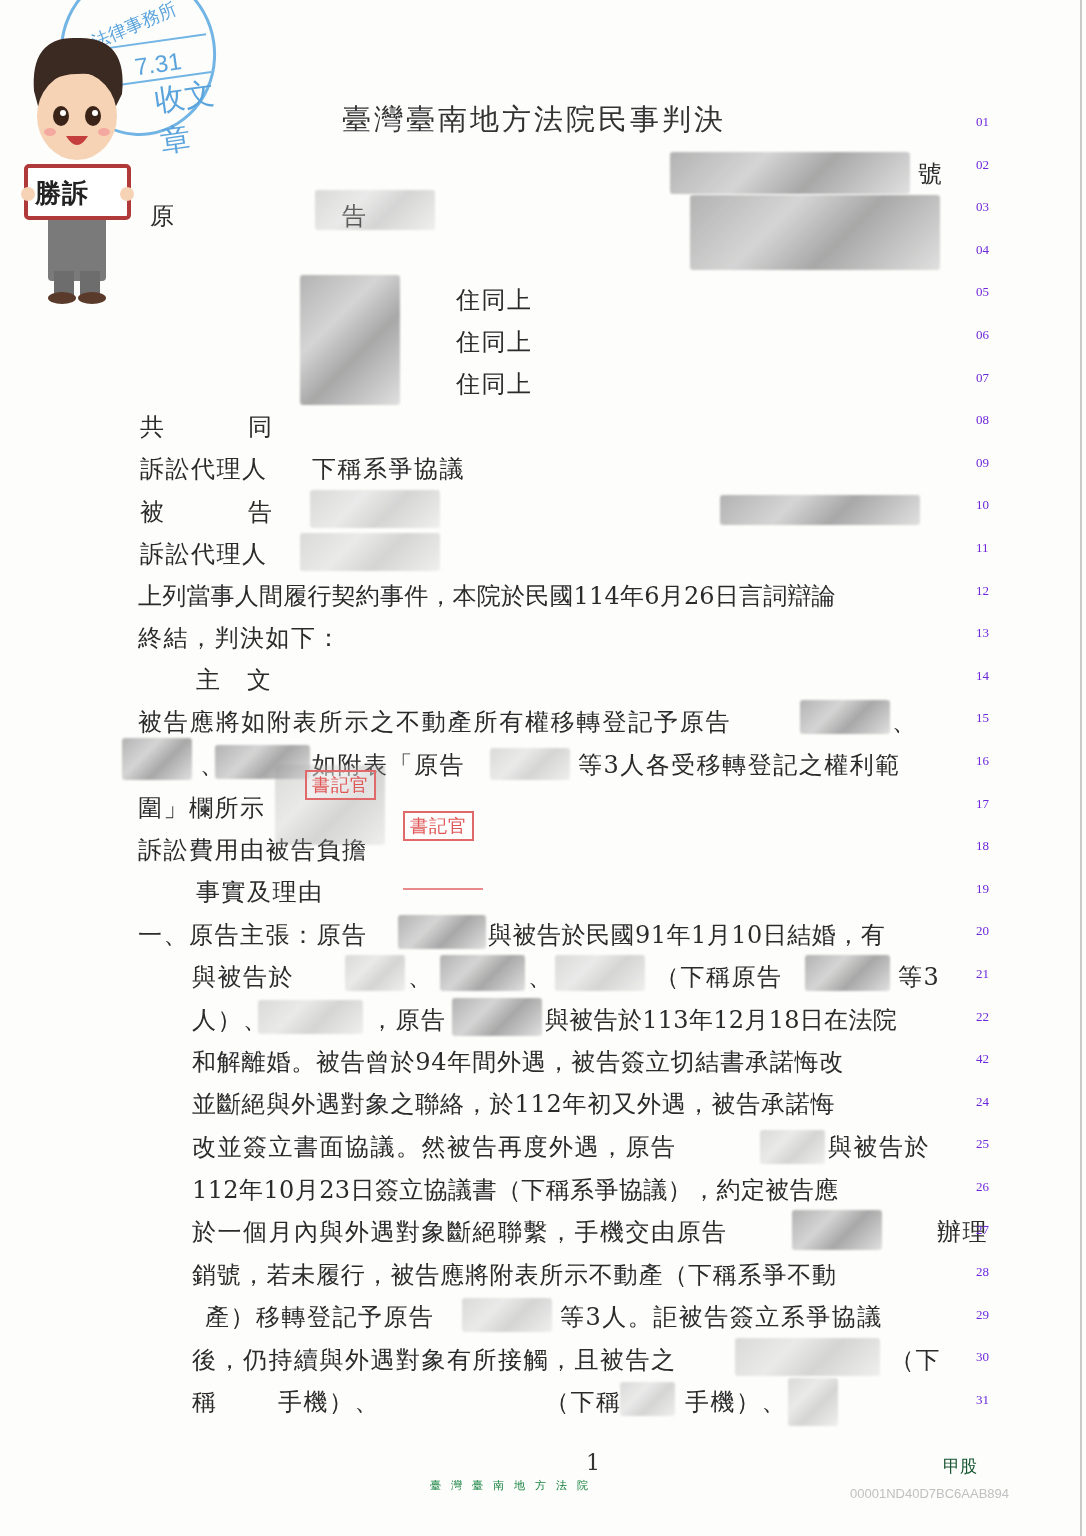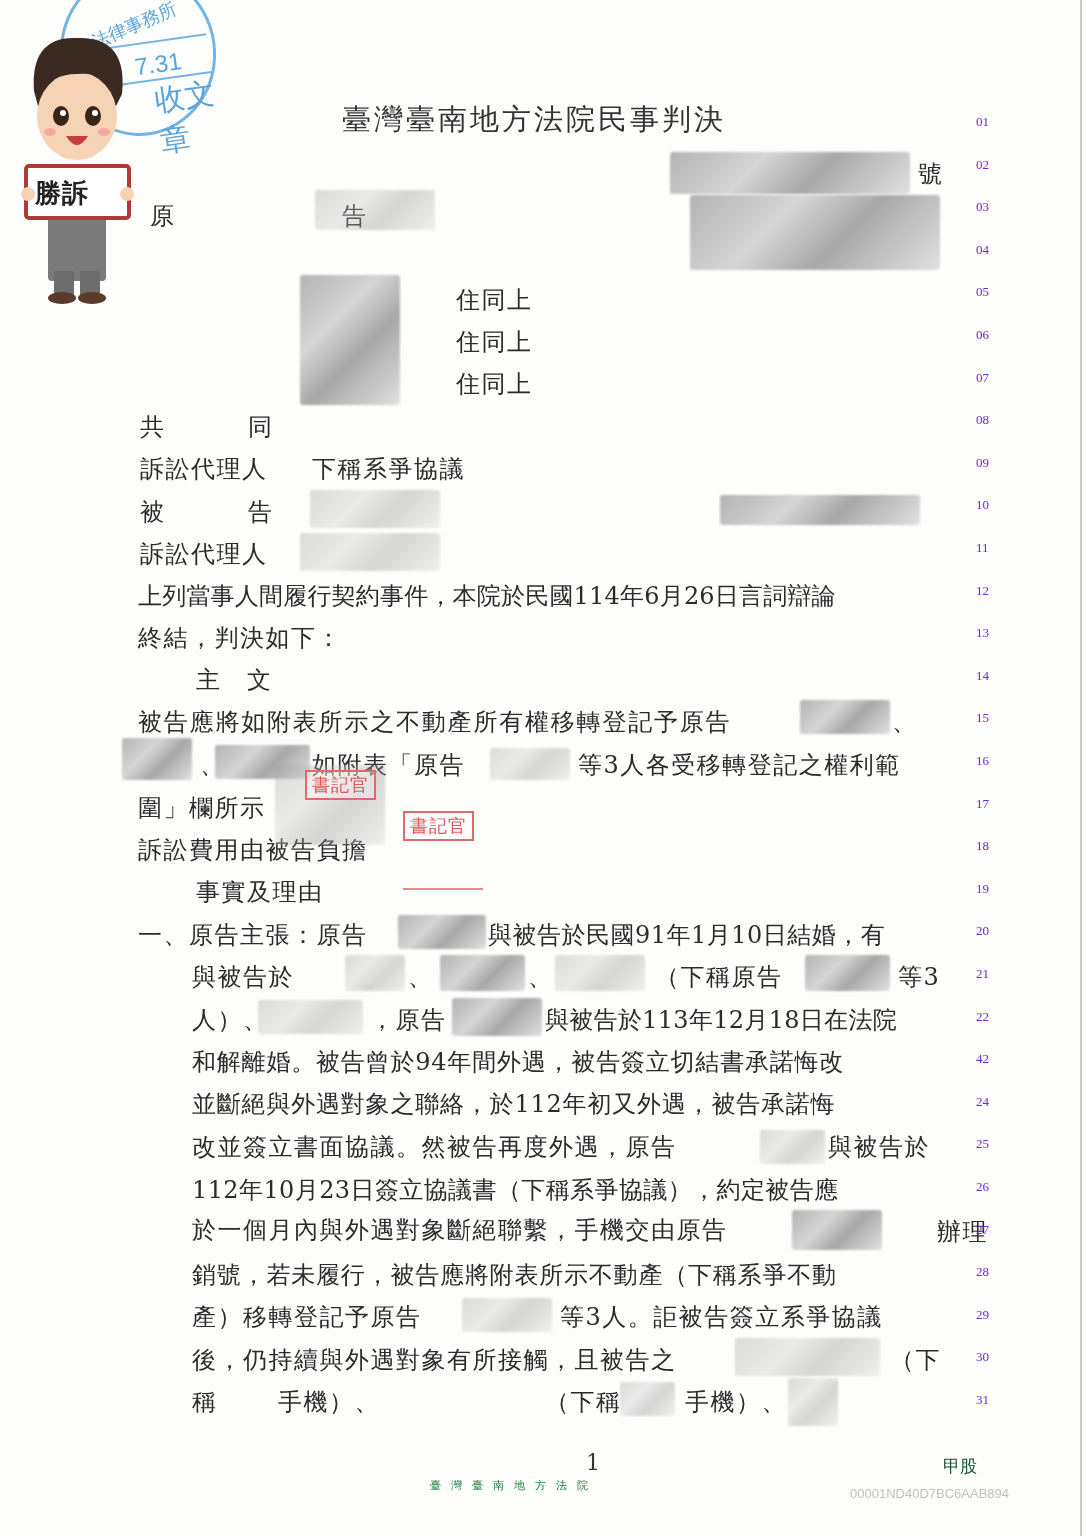--- a/index.html
+++ b/index.html
@@ -125,25 +125,25 @@
 <div class="abs txt" style="left:370px;top:1006px;">，原告</div>
 <div class="redact" style="left:452px;top:998px;width:90px;height:38px;"></div>
 <div class="abs txt" style="left:545px;top:1006px;letter-spacing:0.3px;">與被告於113年12月18日在法院</div>
 
 <div class="abs txt" style="left:192px;top:1048px;letter-spacing:0.8px;">和解離婚。被告曾於94年間外遇，被告簽立切結書承諾悔改</div>
 <div class="abs txt" style="left:192px;top:1090px;letter-spacing:0.8px;">並斷絕與外遇對象之聯絡，於112年初又外遇，被告承諾悔</div>
 <div class="abs txt" style="left:192px;top:1133px;">改並簽立書面協議。然被告再度外遇，原告</div>
 <div class="redact light" style="left:760px;top:1130px;width:65px;height:34px;"></div>
 <div class="abs txt" style="left:828px;top:1133px;">與被告於</div>
 <div class="abs txt" style="left:192px;top:1176px;letter-spacing:0.4px;text-align:right;">112年10月23日簽立協議書（下稱系爭協議），約定被告應</div>
-<div class="abs txt" style="left:192px;top:1218px;font-family:Liberation Mono, monospace;">於一個月內與外遇對象斷絕聯繫，手機交由原告</div>
+<div class="abs txt" style="left:192px;top:1218px;">於一個月內與外遇對象斷絕聯繫，手機交由原告</div>
 <div class="redact" style="left:792px;top:1210px;width:90px;height:40px;"></div>
 <div class="abs txt" style="left:937px;top:1218px;">辦理</div>
 <div class="abs txt" style="left:192px;top:1261px;letter-spacing:0.8px;">銷號，若未履行，被告應將附表所示不動產（下稱系爭不動</div>
-<div class="abs txt" style="left:192px;top:1303px;">產）移轉登記予原告</div>
+<div class="abs txt" style="left:205px;top:1303px;">產）移轉登記予原告</div>
 <div class="redact light" style="left:462px;top:1298px;width:90px;height:34px;"></div>
 <div class="abs txt" style="left:560px;top:1303px;">等3人。詎被告簽立系爭協議</div>
 <div class="abs txt" style="left:192px;top:1346px;">後，仍持續與外遇對象有所接觸，且被告之</div>
 <div class="redact light" style="left:735px;top:1338px;width:145px;height:38px;"></div>
 <div class="abs txt" style="left:890px;top:1346px;">（下</div>
 <div class="abs txt" style="left:192px;top:1388px;">稱</div>
 <div class="abs txt" style="left:278px;top:1388px;">手機）、</div>
 <div class="abs txt" style="left:545px;top:1388px;">（下稱</div>
 <div class="redact light" style="left:620px;top:1382px;width:55px;height:34px;"></div>
 <div class="abs txt" style="left:685px;top:1388px;">手機）、</div>

